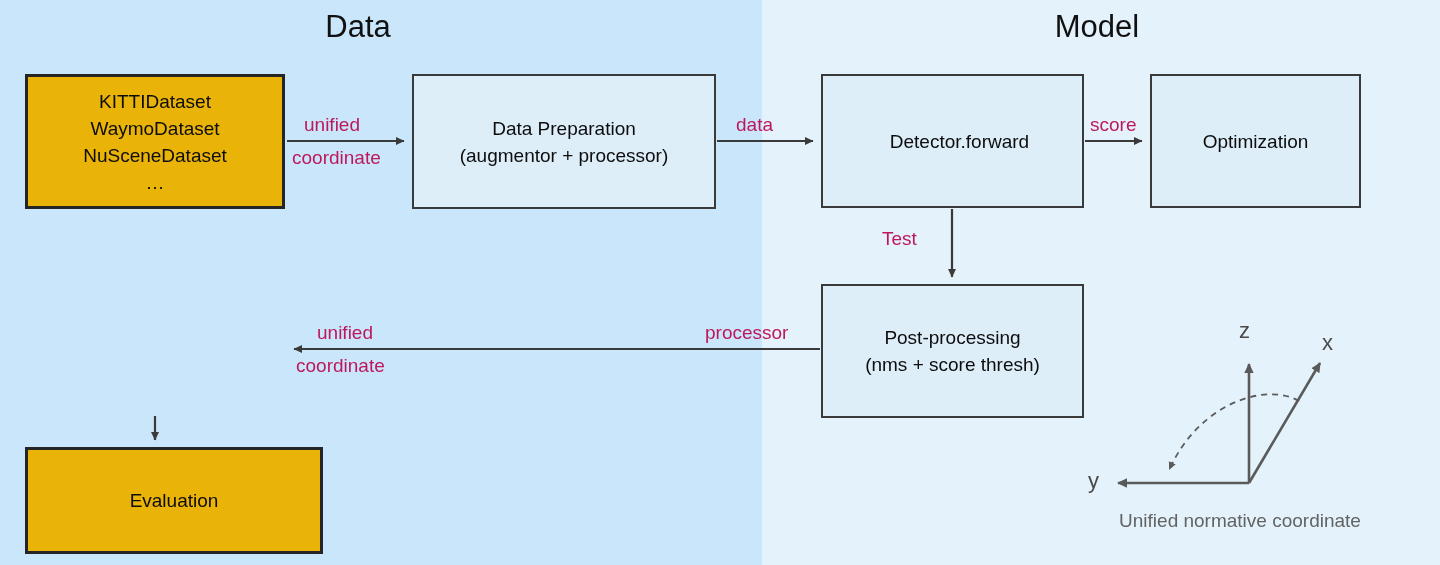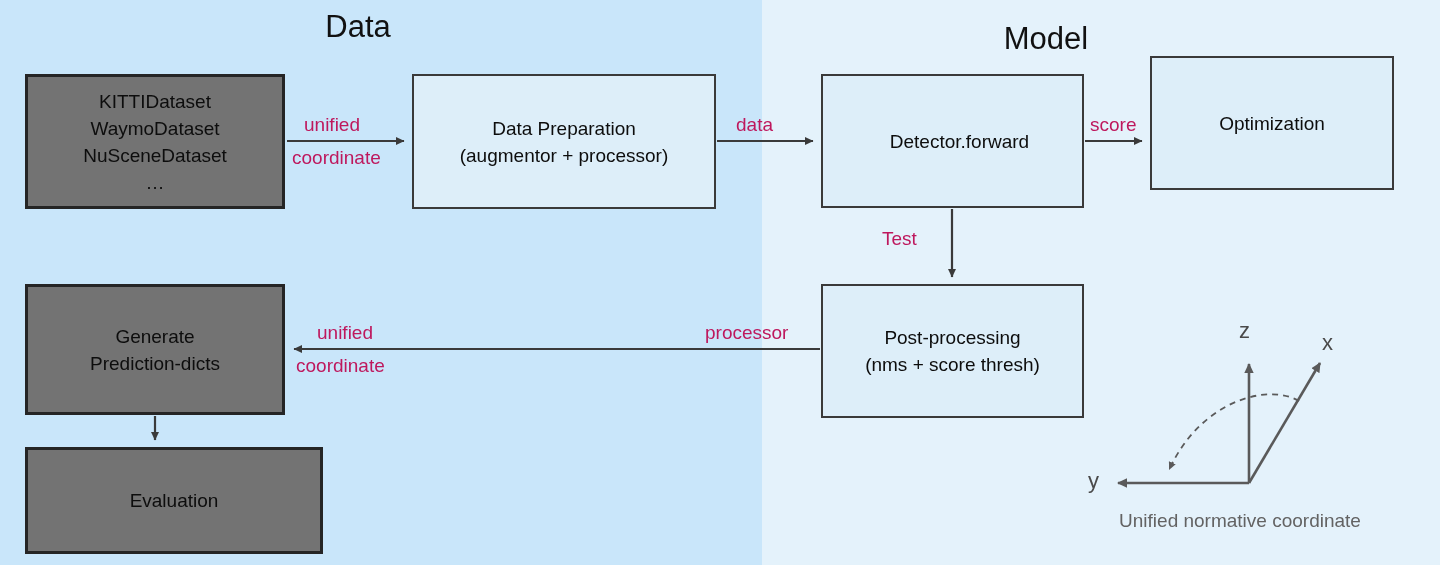--- a/index.html
+++ b/index.html
@@ -27,48 +27,48 @@
   .panel-title {
     position: absolute;
     top: 8px;
     font-size: 31px;
     color: #111111;
     text-align: center;
     white-space: nowrap;
     line-height: 38px;
   }
   #title-data  { left: 258px; width: 200px; }
-  #title-model { left: 946px; width: 200px; margin-top: 12px; }
+  #title-model { left: 997px; width: 200px; }
 
   .node {
     position: absolute;
     box-sizing: border-box;
     display: flex;
     align-items: center;
     justify-content: center;
     text-align: center;
     color: #0d0d0d;
     font-size: 19px;
     line-height: 27px;
     white-space: pre-line;
   }
   .node.green {
-    background: #737373;
+    background: #eab308;
     border: 3px solid #252525;
   }
   .node.blue {
     background: #ddeef9;
     border: 2px solid #3a3a3a;
   }
 
   
   #node-datasets   { left: 25px;   top: 74px;  width: 260px; height: 135px; }
   #node-dataprep   { left: 412px;  top: 74px;  width: 304px; height: 135px; }
   #node-detector   { left: 821px;  top: 74px;  width: 263px; height: 134px; padding-left: 14px; }
-  #node-optim      { left: 1150px; top: 56px;  width: 244px; height: 134px; }
+  #node-optim      { left: 1150px; top: 74px;  width: 211px; height: 134px; }
   #node-postproc   { left: 821px;  top: 284px; width: 263px; height: 134px; text-align: center; }
   #node-gendicts   { left: 25px;   top: 284px; width: 260px; height: 131px; }
   #node-eval       { left: 25px;   top: 447px; width: 298px; height: 107px; }
 
   .edge-label {
     position: absolute;
     font-size: 19px;
     line-height: 25px;
     color: #be185d;
     white-space: nowrap;
@@ -118,22 +118,20 @@
   <div class="node blue" id="node-dataprep">Data Preparation
 (augmentor + processor)</div>
 
   <div class="node blue" id="node-detector">Detector.forward</div>
 
   <div class="node blue" id="node-optim">Optimization</div>
 
   <div class="node blue" id="node-postproc">Post-processing
 (nms + score thresh)</div>
 
-  <div class="node green" id="node-gendicts">Generate
-Prediction-dicts</div>
 
   <div class="node green" id="node-eval">Evaluation</div>
 
   <svg class="overlay" viewBox="0 0 1440 565" xmlns="http://www.w3.org/2000/svg">
     <defs>
       <marker id="arrowdark" markerWidth="9" markerHeight="9" refX="8" refY="4.5" orient="auto" markerUnits="userSpaceOnUse">
         <path d="M0,0.5 L8.5,4.5 L0,8.5 z" fill="#3a3a3a"></path>
       </marker>
       <marker id="arrowgray" markerWidth="11" markerHeight="11" refX="9" refY="5.5" orient="auto" markerUnits="userSpaceOnUse">
         <path d="M0,0.8 L10,5.5 L0,10.2 z" fill="#5a5a5a"></path>

